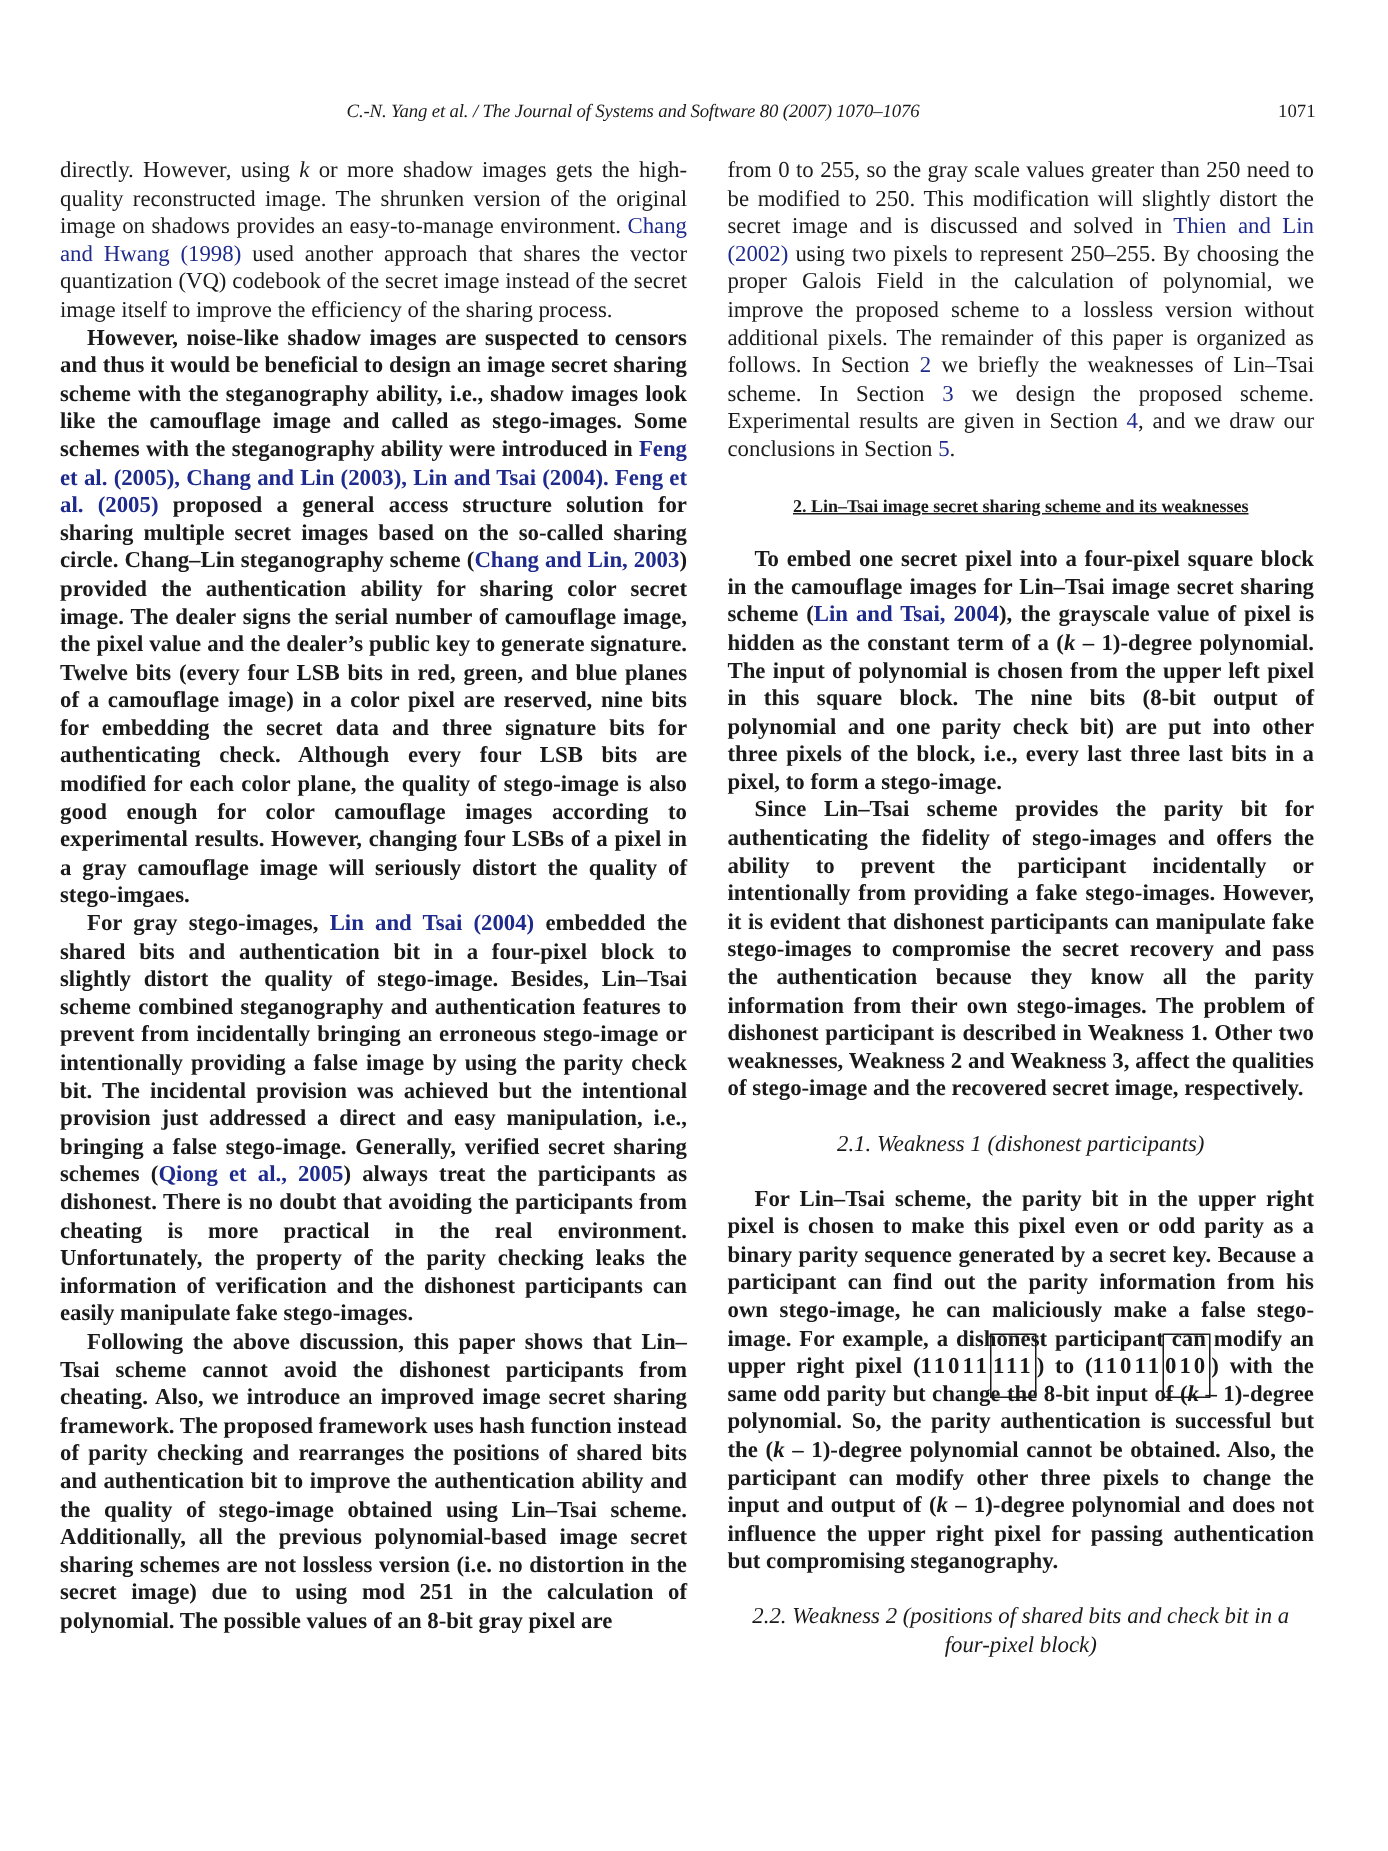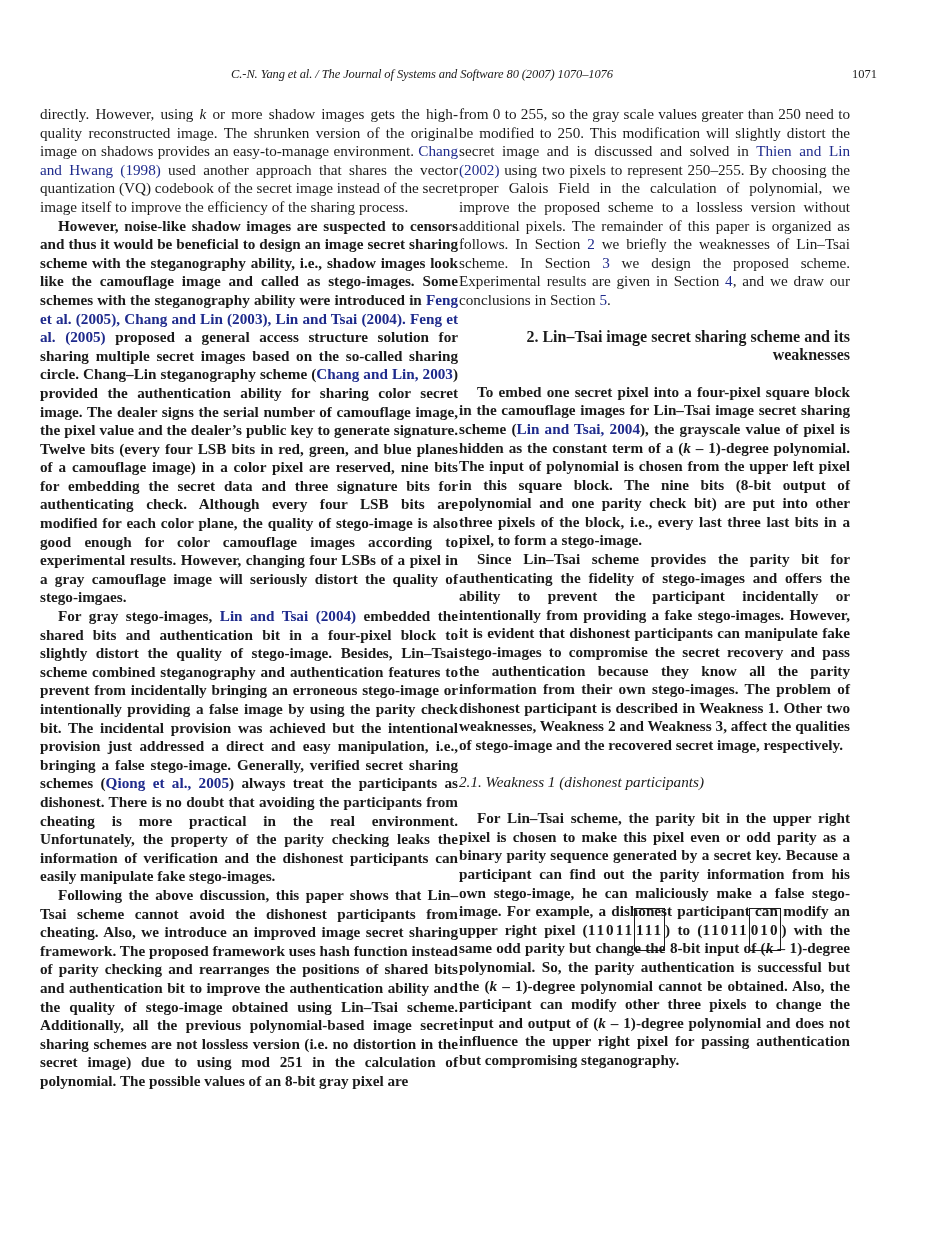--- a/index.html
+++ b/index.html
@@ -5,27 +5,27 @@
   html, body { margin: 0; padding: 0; background: #ffffff; }
   body { width: 925px; height: 1234px; position: relative; overflow: hidden;
          font-family: "Liberation Serif", "DejaVu Serif", serif; color: #1a1a1a; }
   .running-head { position: absolute; top: 67px; left: 0; width: 925px; height: 20px;
                   font-size: 12.5px; font-style: italic; }
   .running-head .journal { position: absolute; left: 0; width: 844px; text-align: center; letter-spacing: -0.1px; }
   .running-head .page-no { position: absolute; right: 48px; font-style: normal; text-align: center; }
   .col { position: absolute; top: 105px; width: 418px; font-size: 15.2px; line-height: 18.6px;
          text-align: justify; hyphens: none; }
   .col.left { left: 40px; }
-  .col.right { left: 459px; width: 391px; }
+  .col.right { left: 485px; width: 391px; }
   p { margin: 0; text-indent: 0; }
   p.indent { text-indent: 18px; font-weight: bold; }
   .link { color: #1e2a8c; }
   .kvar { font-style: italic; }
-  h2.section { font-size: 16px; font-weight: bold; margin: 18px 0 18px 0; line-height: 18.6px; text-align: right; }
-  h3.subsection { font-size: 15.2px; font-style: italic; font-weight: normal; margin: 18px 0 18px 0; line-height: 18.6px; text-align: left; }
+  h2.section { font-size: 12px; font-weight: bold; margin: 18px 0 18px 0; line-height: 18.6px; text-align: center; text-decoration: underline; }
+  h3.subsection { font-size: 15.2px; font-style: italic; font-weight: normal; margin: 18px 0 18px 0; line-height: 18.6px; text-align: center; }
   .boxed { border: 1px solid #1a1a1a; padding: 12px 1px; letter-spacing: 2px; }
   .bits { letter-spacing: 2px; margin-top: 40px; }
 </style>
 </head>
 <body>
 
 <div class="running-head">
   <span class="journal">C.-N. Yang et al. / The Journal of Systems and Software 80 (2007) 1070–1076</span>
   <span class="page-no">1071</span>
 </div>
@@ -46,14 +46,15 @@
   <h2 class="section">2. Lin–Tsai image secret sharing scheme and its weaknesses</h2>
 
   <p class="indent"><span>To embed one secret pixel into a four-pixel square block in the camouflage images for Lin–Tsai image secret sharing scheme (</span><span class="link">Lin and Tsai, 2004</span><span>), the grayscale value of pixel is hidden as the constant term of a (</span><span class="kvar">k</span><span> – 1)-degree polynomial. The input of polynomial is chosen from the upper left pixel in this square block. The nine bits (8-bit output of polynomial and one parity check bit) are put into other three pixels of the block, i.e., every last three last bits in a pixel, to form a stego-image.</span></p>
 
   <p class="indent">Since Lin–Tsai scheme provides the parity bit for authenticating the fidelity of stego-images and offers the ability to prevent the participant incidentally or intentionally from providing a fake stego-images. However, it is evident that dishonest participants can manipulate fake stego-images to compromise the secret recovery and pass the authentication because they know all the parity information from their own stego-images. The problem of dishonest participant is described in Weakness 1. Other two weaknesses, Weakness 2 and Weakness 3, affect the qualities of stego-image and the recovered secret image, respectively.</p>
 
   <h3 class="subsection">2.1. Weakness 1 (dishonest participants)</h3>
 
   <p class="indent"><span>For Lin–Tsai scheme, the parity bit in the upper right pixel is chosen to make this pixel even or odd parity as a binary parity sequence generated by a secret key. Because a participant can find out the parity information from his own stego-image, he can maliciously make a false stego-image. For example, a dishonest participant can modify an upper right pixel (</span><span class="bits">11011</span><span class="boxed">111</span><span>) to (</span><span class="bits">11011</span><span class="boxed">010</span><span>) with the same odd parity but change the 8-bit input of (</span><span class="kvar">k</span><span> – 1)-degree polynomial. So, the parity authentication is successful but the (</span><span class="kvar">k</span><span> – 1)-degree polynomial cannot be obtained. Also, the participant can modify other three pixels to change the input and output of (</span><span class="kvar">k</span><span> – 1)-degree polynomial and does not influence the upper right pixel for passing authentication but compromising steganography.</span></p>
 
+  <h3 class="subsection">2.2. Weakness 2 (positions of shared bits and check bit in a four-pixel block)</h3>
 
 </div>
 
 </body></html>

